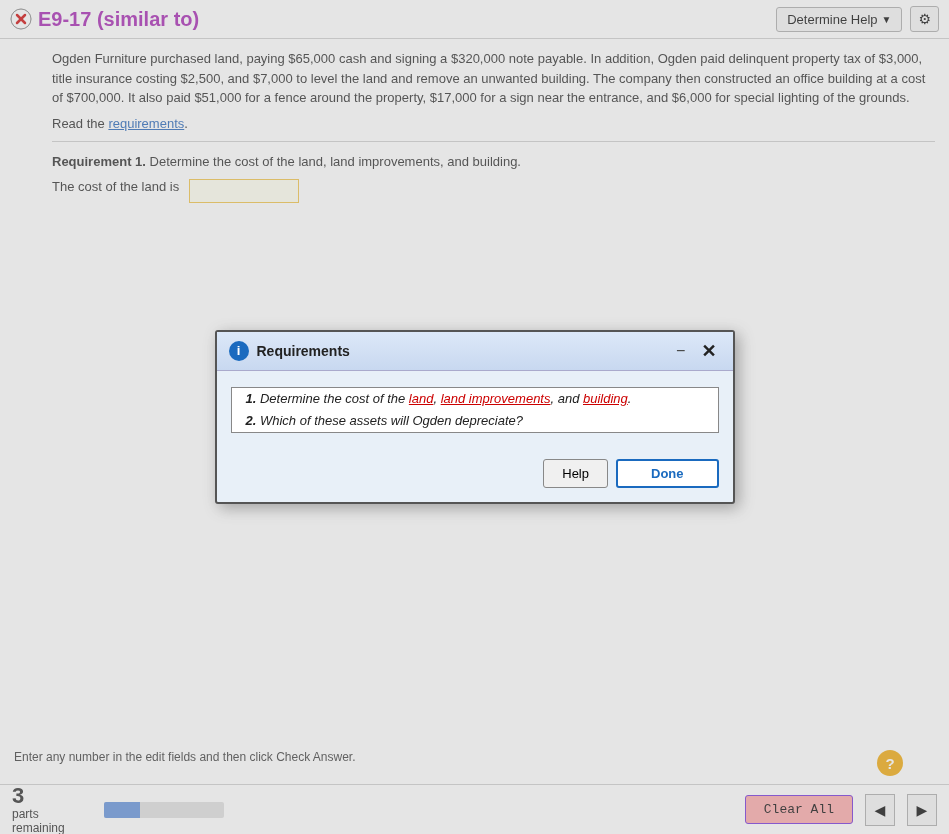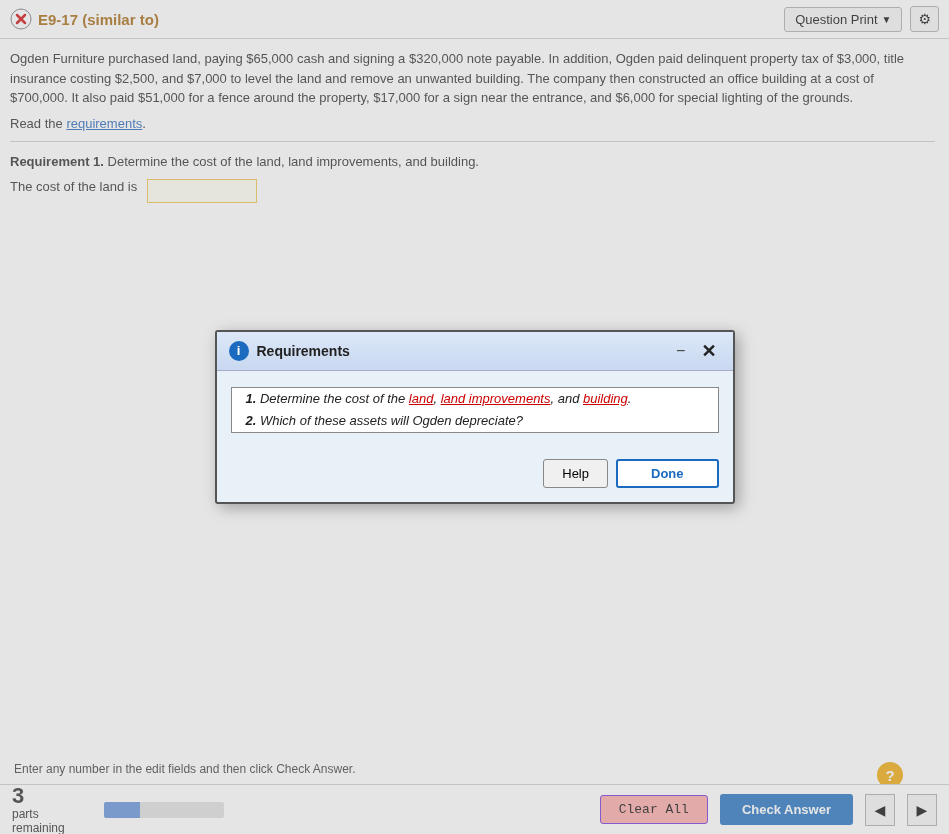--- a/index.html
+++ b/index.html
@@ -22,23 +22,23 @@
       padding: 6px 10px;
       border-bottom: 1px solid #ccc;
       background: #fff;
     }
     .header-left {
       display: flex;
       align-items: center;
       gap: 6px;
     }
     .header-title {
-      font-size: 15px;
-      font-weight: bold;
-      color: #a16207;
+      font-size: 20px;
+      font-weight: bold;
+      color: #a21caf;
     }
     .header-icon {
       width: 22px;
       height: 22px;
     }
     .header-right {
       display: flex;
       align-items: center;
       gap: 8px;
     }
@@ -58,20 +58,21 @@
       background: #f5f5f5;
       padding: 4px 7px;
       cursor: pointer;
       font-size: 14px;
       border-radius: 3px;
     }
 
     
     .main-content {
       padding: 10px 14px 0 10px;
+      margin-left: 42px;
     }
     .problem-text {
       font-size: 13px;
       line-height: 1.5;
       margin-bottom: 8px;
     }
     .read-req {
       font-size: 13px;
       margin-bottom: 10px;
     }
@@ -185,21 +186,21 @@
       color: #fff;
       font-weight: bold;
       font-size: 15px;
       display: flex;
       align-items: center;
       justify-content: center;
       margin-left: 8px;
     }
     .bottom-hint {
       position: fixed;
-      bottom: 40px;
+      bottom: 52px;
       left: 0;
       width: 917px;
       padding: 6px 14px;
       font-size: 12px;
       color: #333;
       background: #fff;
     }
 
     
     .modal-overlay {
@@ -319,21 +320,21 @@
     <svg class="header-icon" viewBox="0 0 22 22">
       <circle cx="11" cy="11" r="10" fill="#fff" stroke="#ccc" stroke-width="1"></circle>
       <line x1="7" y1="7" x2="15" y2="15" stroke="#c00" stroke-width="2.5" stroke-linecap="round"></line>
       <line x1="15" y1="7" x2="7" y2="15" stroke="#c00" stroke-width="2.5" stroke-linecap="round"></line>
       <circle cx="11" cy="11" r="10" fill="none" stroke="#888" stroke-width="1"></circle>
     </svg>
     <span class="header-title">E9-17 (similar to)</span>
   </div>
   <div class="header-right">
     <button class="question-help-btn">
-      <span>Question Print</span>
+      <span>Determine Help</span>
       <span style="font-size:10px;">▼</span>
     </button>
     <button class="gear-btn">
       <span>⚙</span>
     </button>
   </div>
 </div>
 
 <div class="main-content">
   <p class="problem-text">Ogden Furniture purchased land, paying $65,000 cash and signing a $320,000 note payable. In addition, Ogden paid delinquent property tax of $3,000, title insurance costing $2,500, and $7,000 to level the land and remove an unwanted building. The company then constructed an office building at a cost of $700,000. It also paid $51,000 for a fence around the property, $17,000 for a sign near the entrance, and $6,000 for special lighting of the grounds.</p>
@@ -406,22 +407,19 @@
     </span>
     <span>remaining</span>
   </div>
   <div class="progress-bar-container">
     <div class="progress-bar-fill"></div>
   </div>
   <div class="spacer"></div>
   <button class="clear-all-btn">
     <span>Clear All</span>
   </button>
-  <button class="check-answer-btn">
-    <span>Check Answer</span>
-  </button>
   <button class="nav-btn">
     <span>◀</span>
   </button>
   <button class="nav-btn">
     <span>▶</span>
   </button>
 </div>
 
 </body></html>

